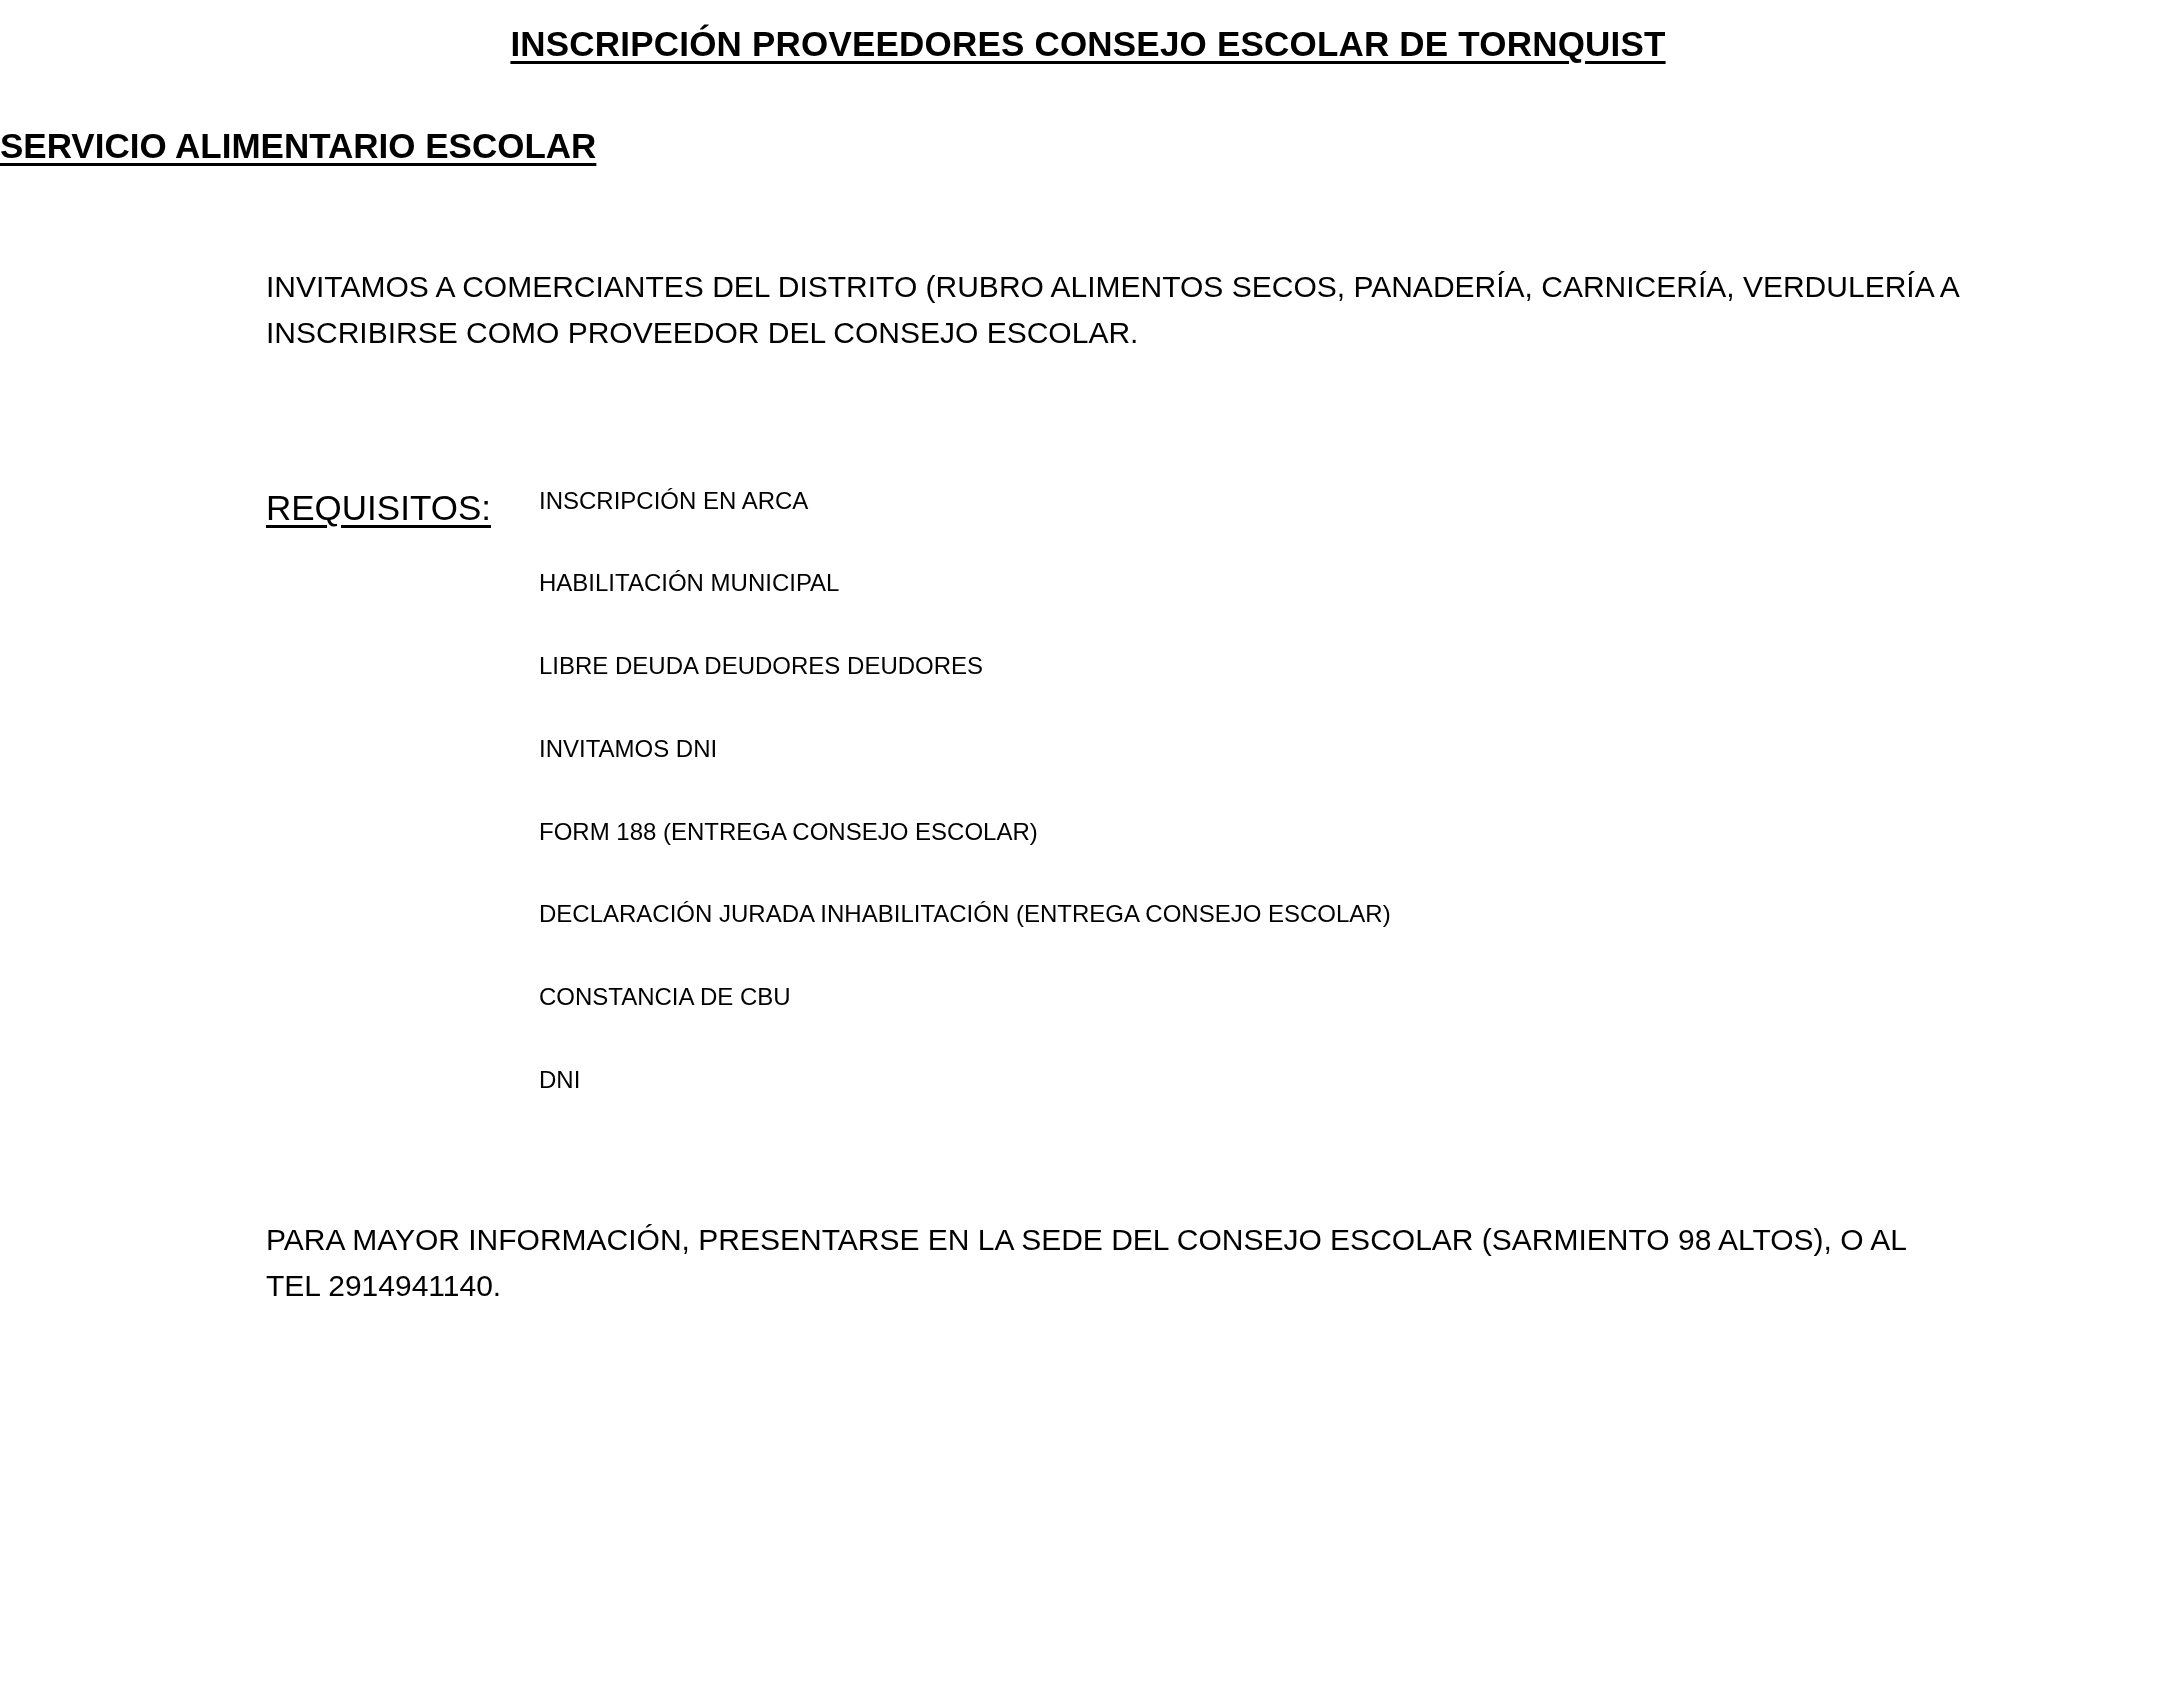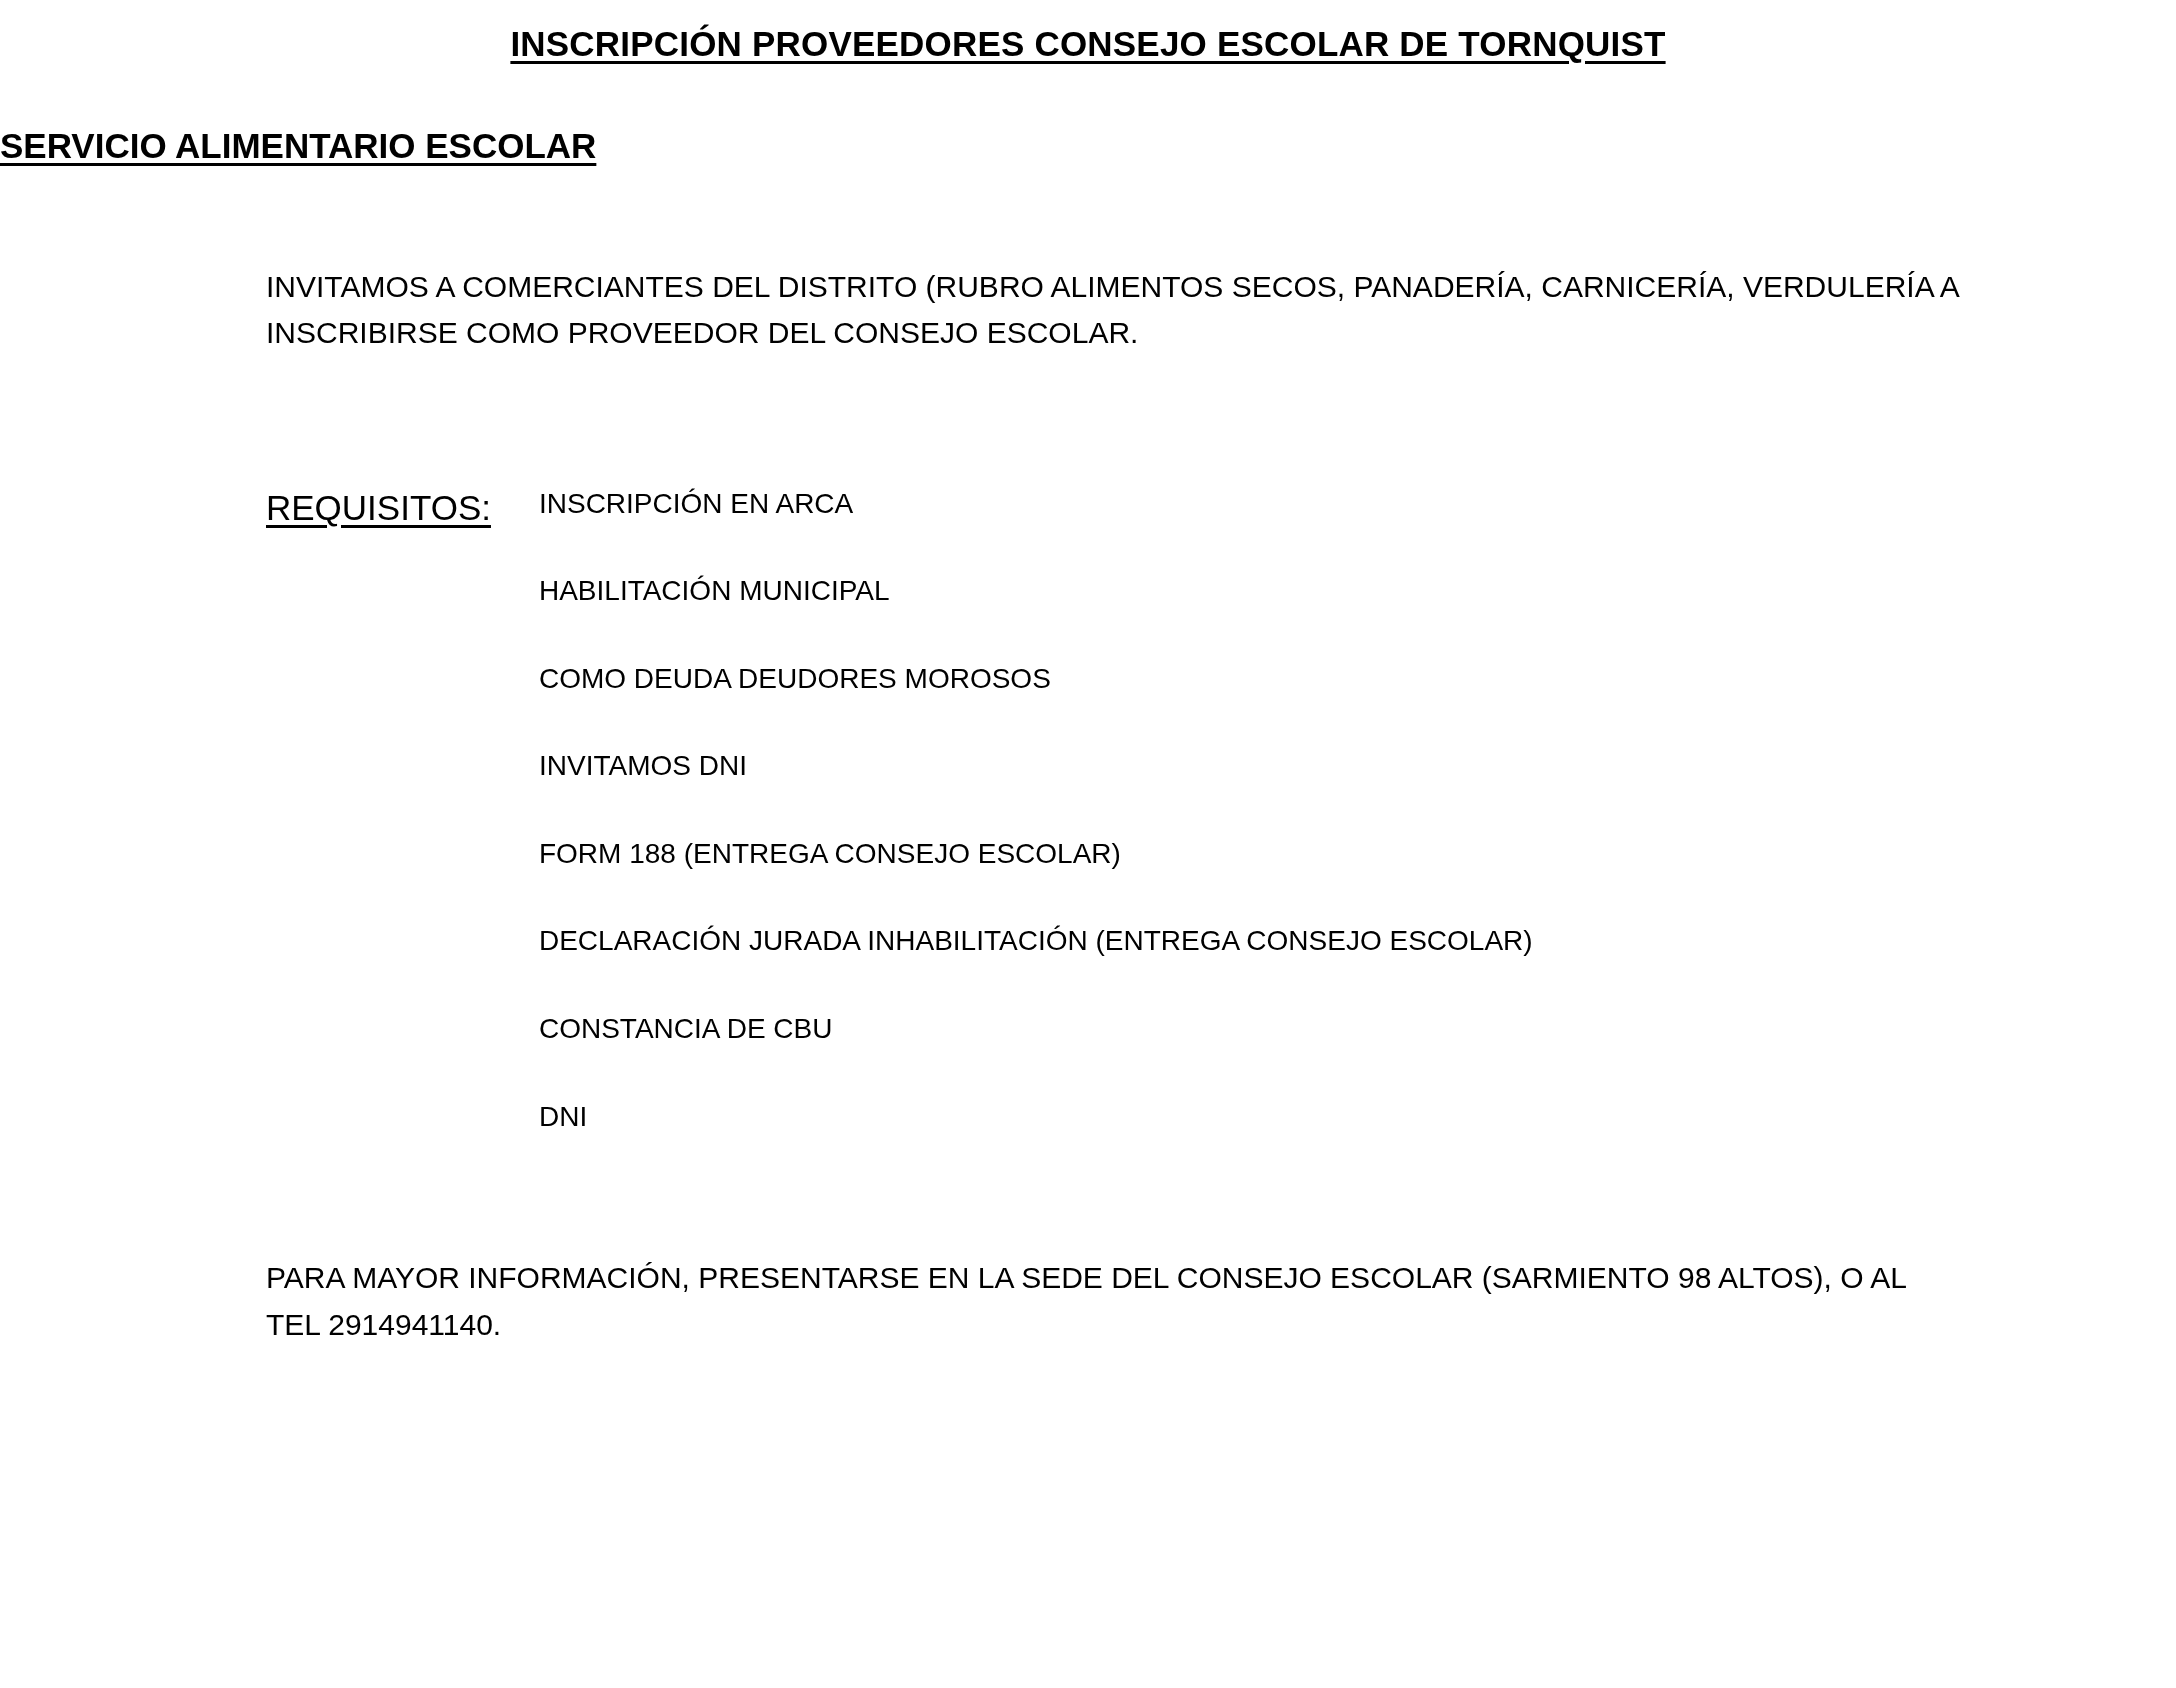--- a/index.html
+++ b/index.html
@@ -73,21 +73,21 @@
     padding-top: 1.8px;
   }
   .requisitos-list {
     list-style: none;
     margin: 0;
     padding: 0;
     margin-left: 48px;
     flex: 1 1 auto;
   }
   .requisitos-list li {
-    font-size: 28px;
+    font-size: 24px;
     line-height: 1.2;
     margin-bottom: 54px;
     white-space: nowrap;
   }
   .requisitos-list li:last-child {
     margin-bottom: 12px;
   }
   .footer-block {
     margin-top: 110px;
     padding-left: 266px;
@@ -114,21 +114,21 @@
 
   <div class="body-block">
     <p class="intro-paragraph">INVITAMOS A COMERCIANTES DEL DISTRITO (RUBRO ALIMENTOS SECOS, PANADERÍA, CARNICERÍA, VERDULERÍA A INSCRIBIRSE COMO PROVEEDOR DEL CONSEJO ESCOLAR.</p>
   </div>
 
   <div class="requisitos-section">
     <div class="requisitos-label">REQUISITOS:</div>
     <ul class="requisitos-list">
       <li>INSCRIPCIÓN EN ARCA</li>
       <li>HABILITACIÓN MUNICIPAL</li>
-      <li>COMO DEUDA DEUDORES MOROSOS</li>
+      <li>LIBRE DEUDA DEUDORES DEUDORES</li>
       <li>INVITAMOS DNI</li>
       <li>FORM 188 (ENTREGA CONSEJO ESCOLAR)</li>
       <li>DECLARACIÓN JURADA INHABILITACIÓN (ENTREGA CONSEJO ESCOLAR)</li>
       <li>CONSTANCIA DE CBU</li>
       <li>DNI</li>
     </ul>
   </div>
 
   <div class="footer-block">
     <p class="footer-paragraph">PARA MAYOR INFORMACIÓN, PRESENTARSE EN LA SEDE DEL CONSEJO ESCOLAR (SARMIENTO 98 ALTOS), O AL TEL 2914941140.</p>

